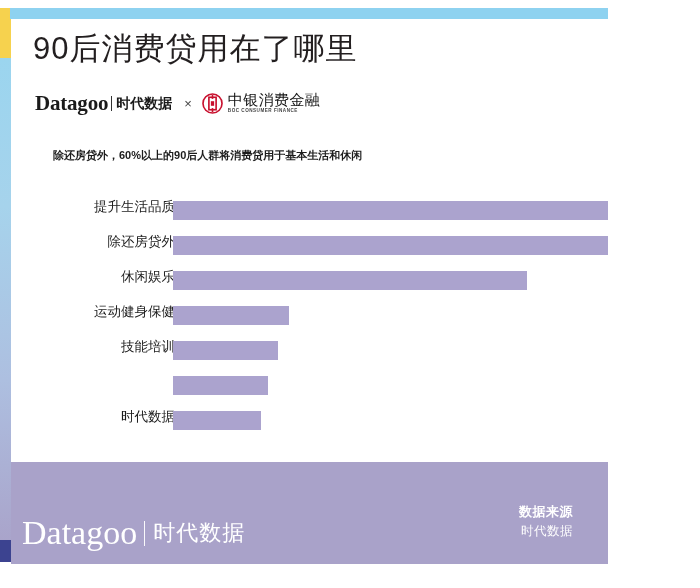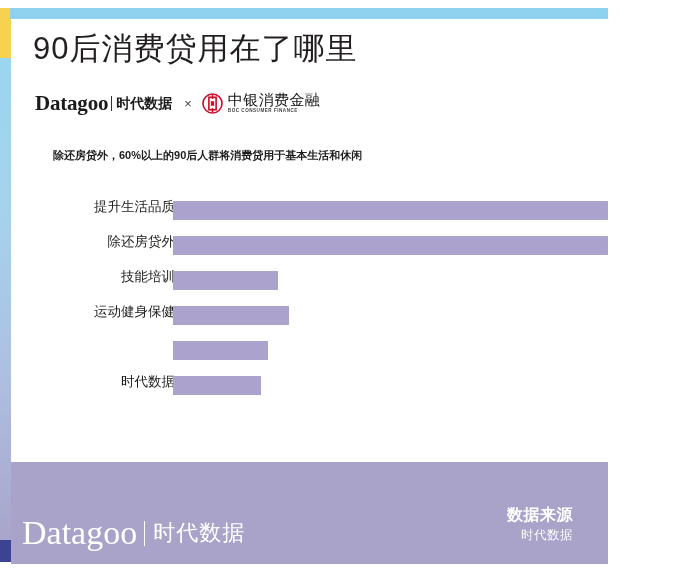--- a/index.html
+++ b/index.html
@@ -246,21 +246,21 @@
 
   .source {
     position: absolute;
     right: 35px;
     top: 503px;
     text-align: right;
     color: #ffffff;
     line-height: 1.45;
   }
   .source-title {
-    font-size: 16px;
+    font-size: 13px;
     font-weight: 700;
     letter-spacing: .5px;
   }
   .source-line {
     font-size: 12.5px;
     font-weight: 400;
     letter-spacing: .5px;
     opacity: .97;
   }
 </style>
@@ -306,26 +306,30 @@
     <div class="chart" id="chart">
         <div class="row">
           <div class="row-label">提升生活品质</div>
           <div class="row-bar" style="width: 462px; background: rgb(171, 163, 206);"></div>
         </div>
         <div class="row">
           <div class="row-label">除还房贷外</div>
           <div class="row-bar" style="width: 441px; background: rgb(171, 163, 206);"></div>
         </div>
         <div class="row">
+          <div class="row-label">休闲娱乐</div>
+          <div class="row-bar" style="width: 353.5px; background: rgb(171, 163, 206);"></div>
+        </div>
+        <div class="row">
+          <div class="row-label">运动健身保健</div>
+          <div class="row-bar" style="width: 115.5px; background: rgb(171, 163, 206);"></div>
+        </div>
+        <div class="row">
           <div class="row-label">技能培训</div>
           <div class="row-bar" style="width: 105px; background: rgb(171, 163, 206);"></div>
-        </div>
-        <div class="row">
-          <div class="row-label">运动健身保健</div>
-          <div class="row-bar" style="width: 115.5px; background: rgb(171, 163, 206);"></div>
         </div>
         <div class="row">
           <div class="row-bar" style="width: 94.5px; background: rgb(171, 163, 206);"></div>
         </div>
         <div class="row">
           <div class="row-label">时代数据</div>
           <div class="row-bar" style="width: 87.5px; background: rgb(171, 163, 206);"></div>
         </div>
       </div>
   </div>

